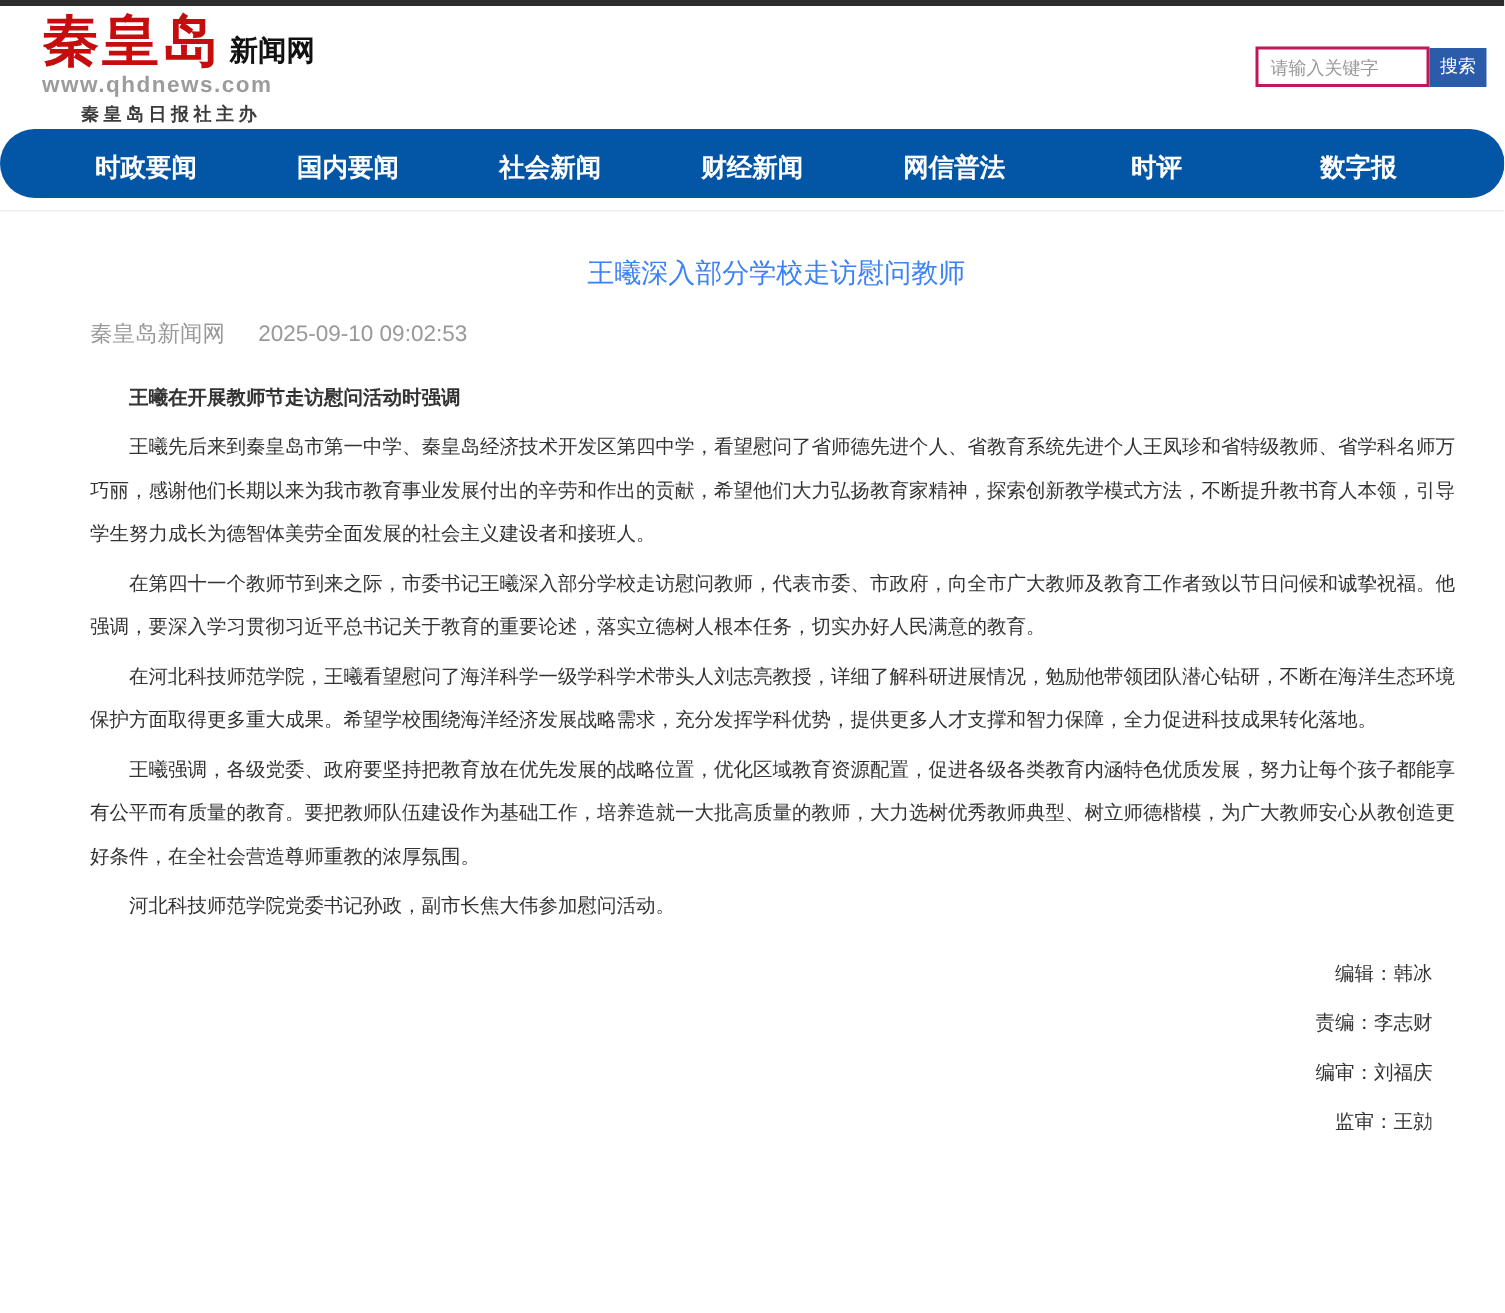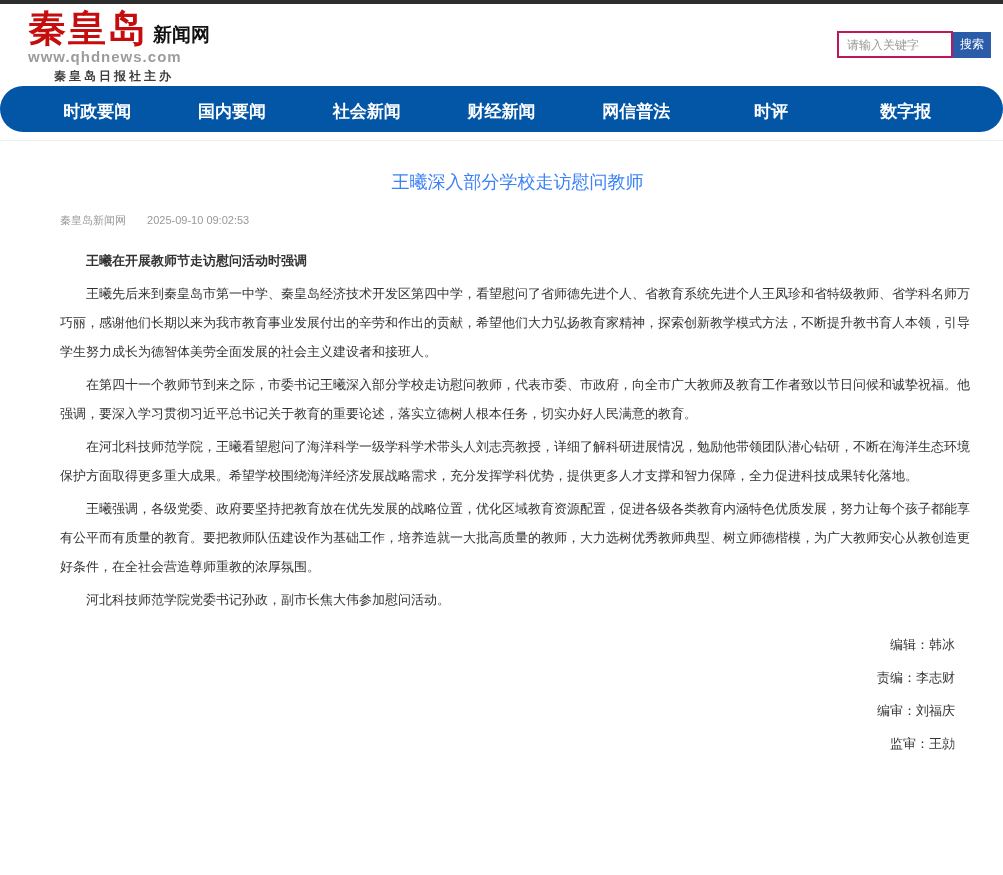--- a/index.html
+++ b/index.html
@@ -23,21 +23,21 @@
   .search-btn { width:38px; height:26px; background:var(--search-blue,#2a5caa); color:#fff; border:none; font-size:12px; cursor:pointer; font-family:inherit; }
 
   .nav { background:var(--nav-blue,#0356a6); padding:8px 30px 3px;border-radius:32px; }
   .nav-row { display:grid; grid-template-columns:repeat(7,1fr); height:35px; align-items:center; }
   .nav-item { color:#ffffff; font-weight:bold; font-size:17px; text-align:center; cursor:pointer; text-decoration:none; }
 
   .content-sep { border-top:1px solid #ededed; margin-top:8px; }
 
   .main { padding:26px 28px 0 60px; }
   .article-title { font-size:18px; font-weight:400; color:#3b82f6; line-height:30px;text-align:center; }
-  .meta { margin-top:16px; font-size:11px; color:#999; }
+  .meta { margin-top:16px; font-size:15px; color:#999; }
   .meta .src { margin-right:18px; }
 
   .body { margin-top:18px; font-size:13px; color:#333; line-height:29px; }
   .body p { margin:0 0 4px; text-indent:2em; }
   .body p.bold { font-weight:bold; }
 
   .credits { margin-top:14px; padding-right:20px; text-align:right; font-size:13px; color:#333; }
   .credits div { line-height:33px; }
 </style>
 </head>

